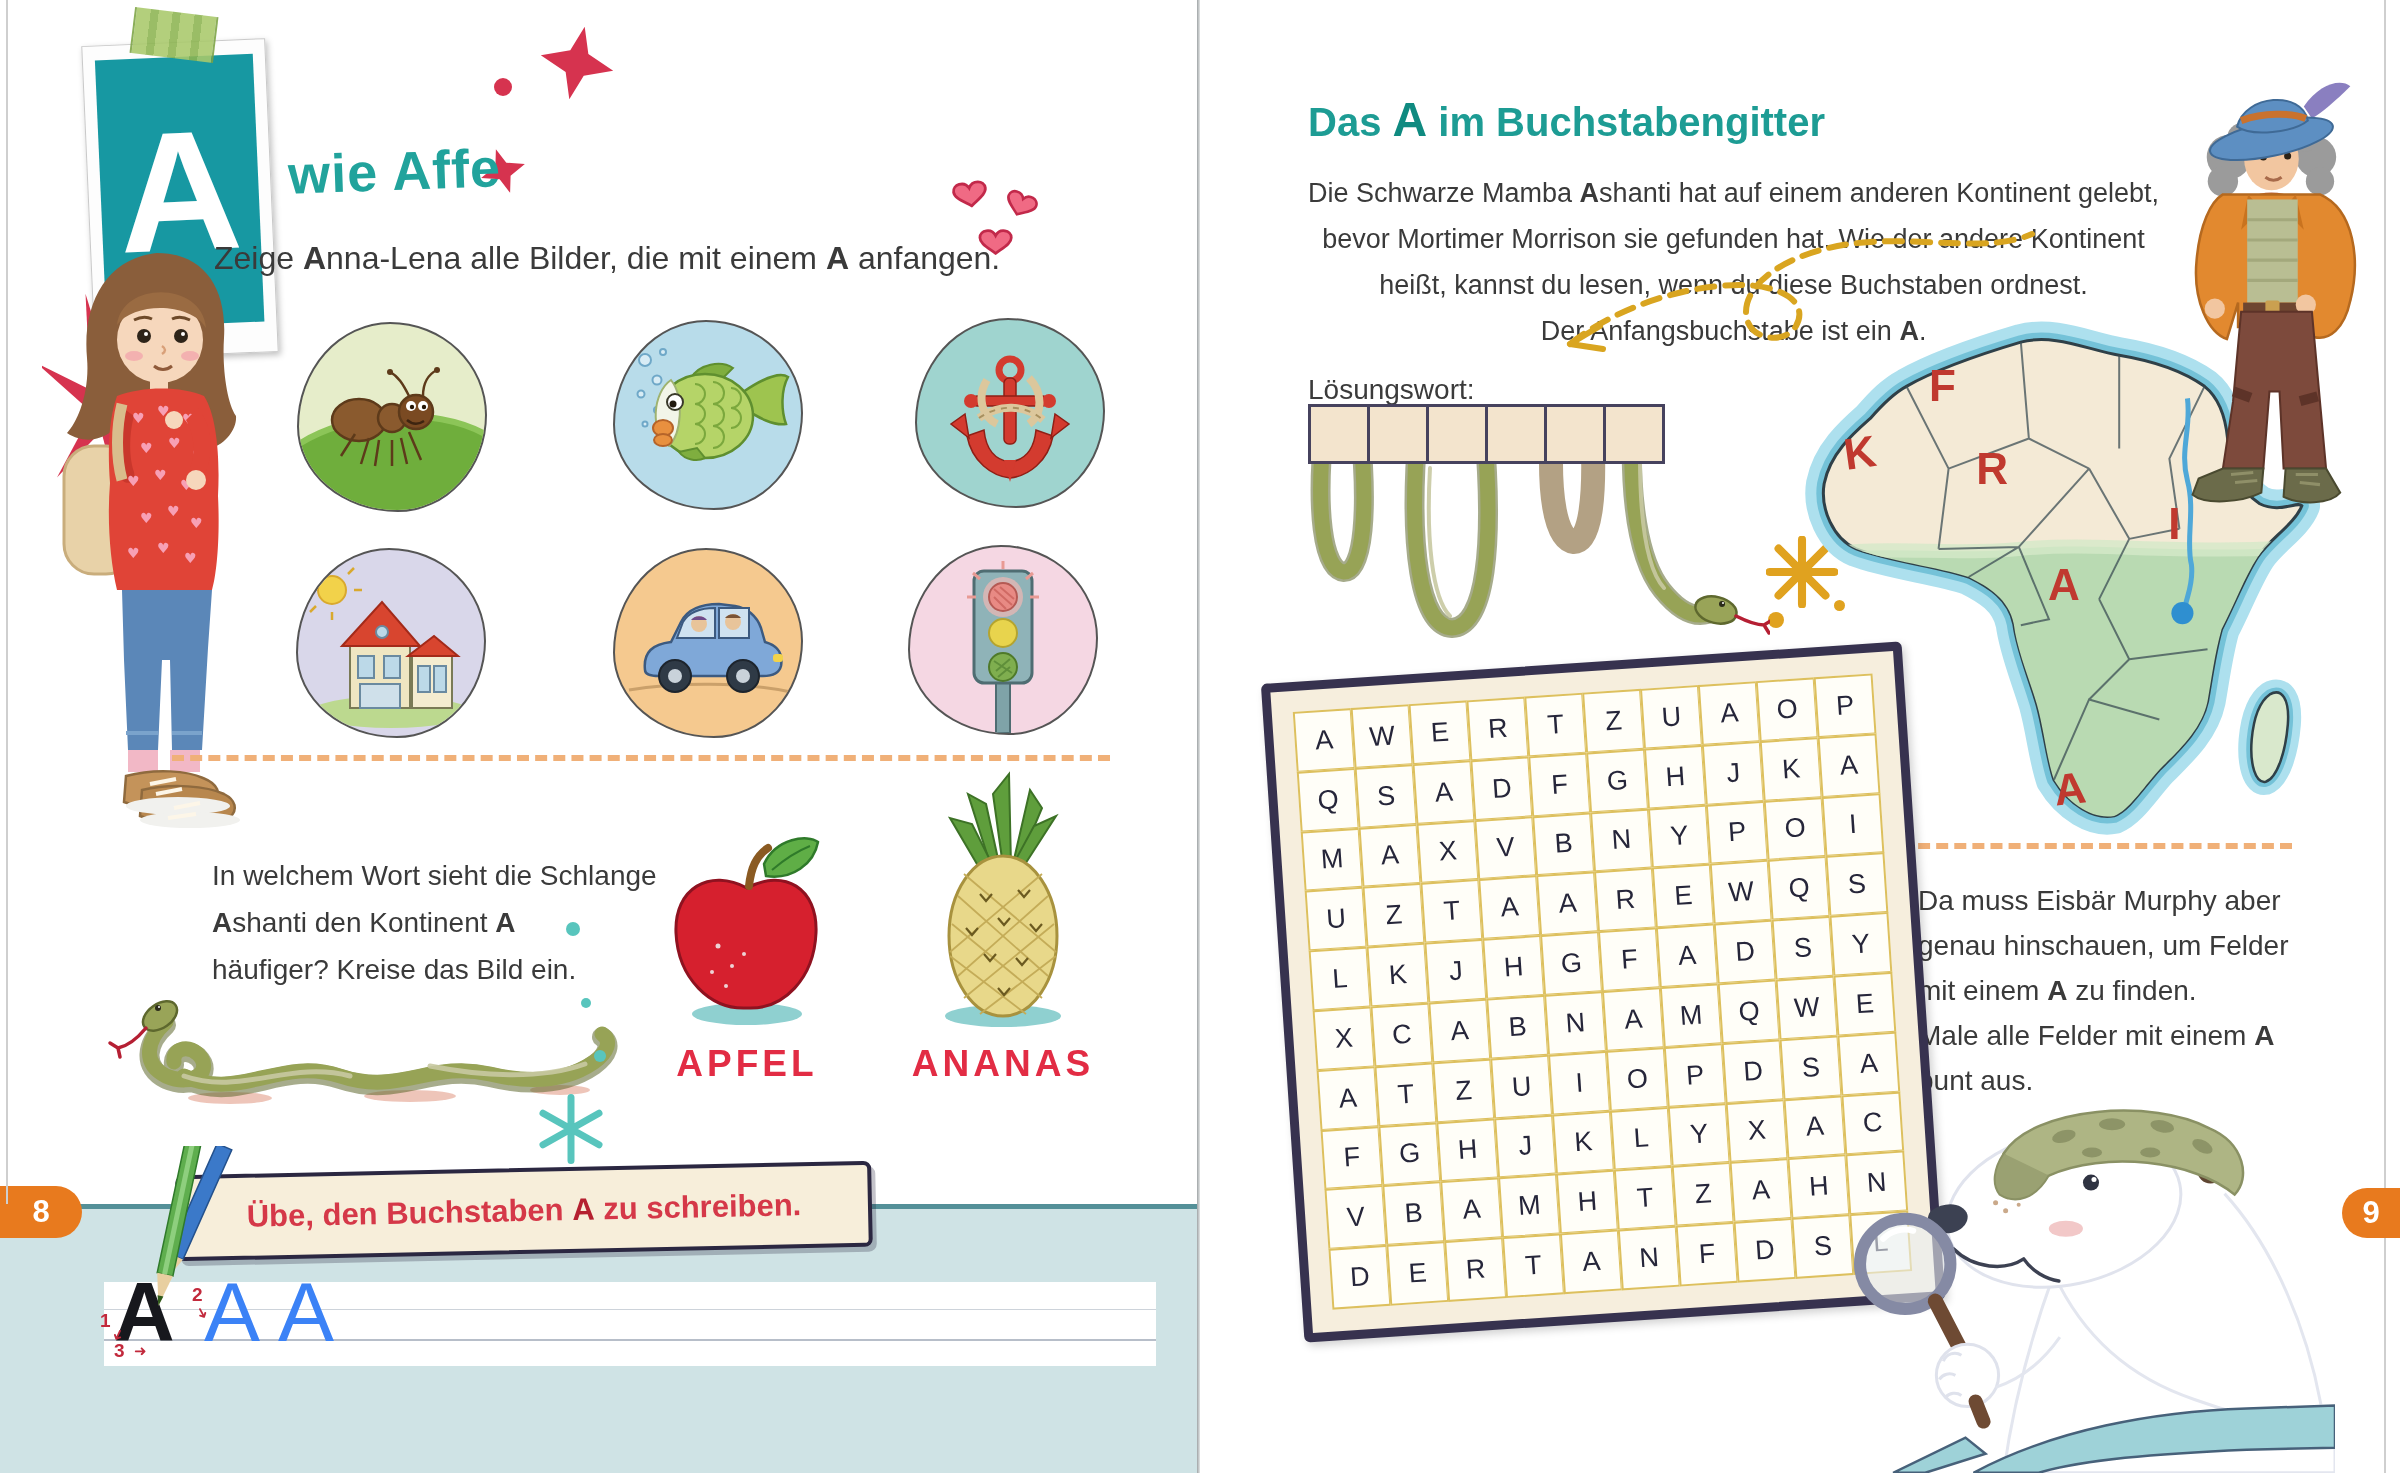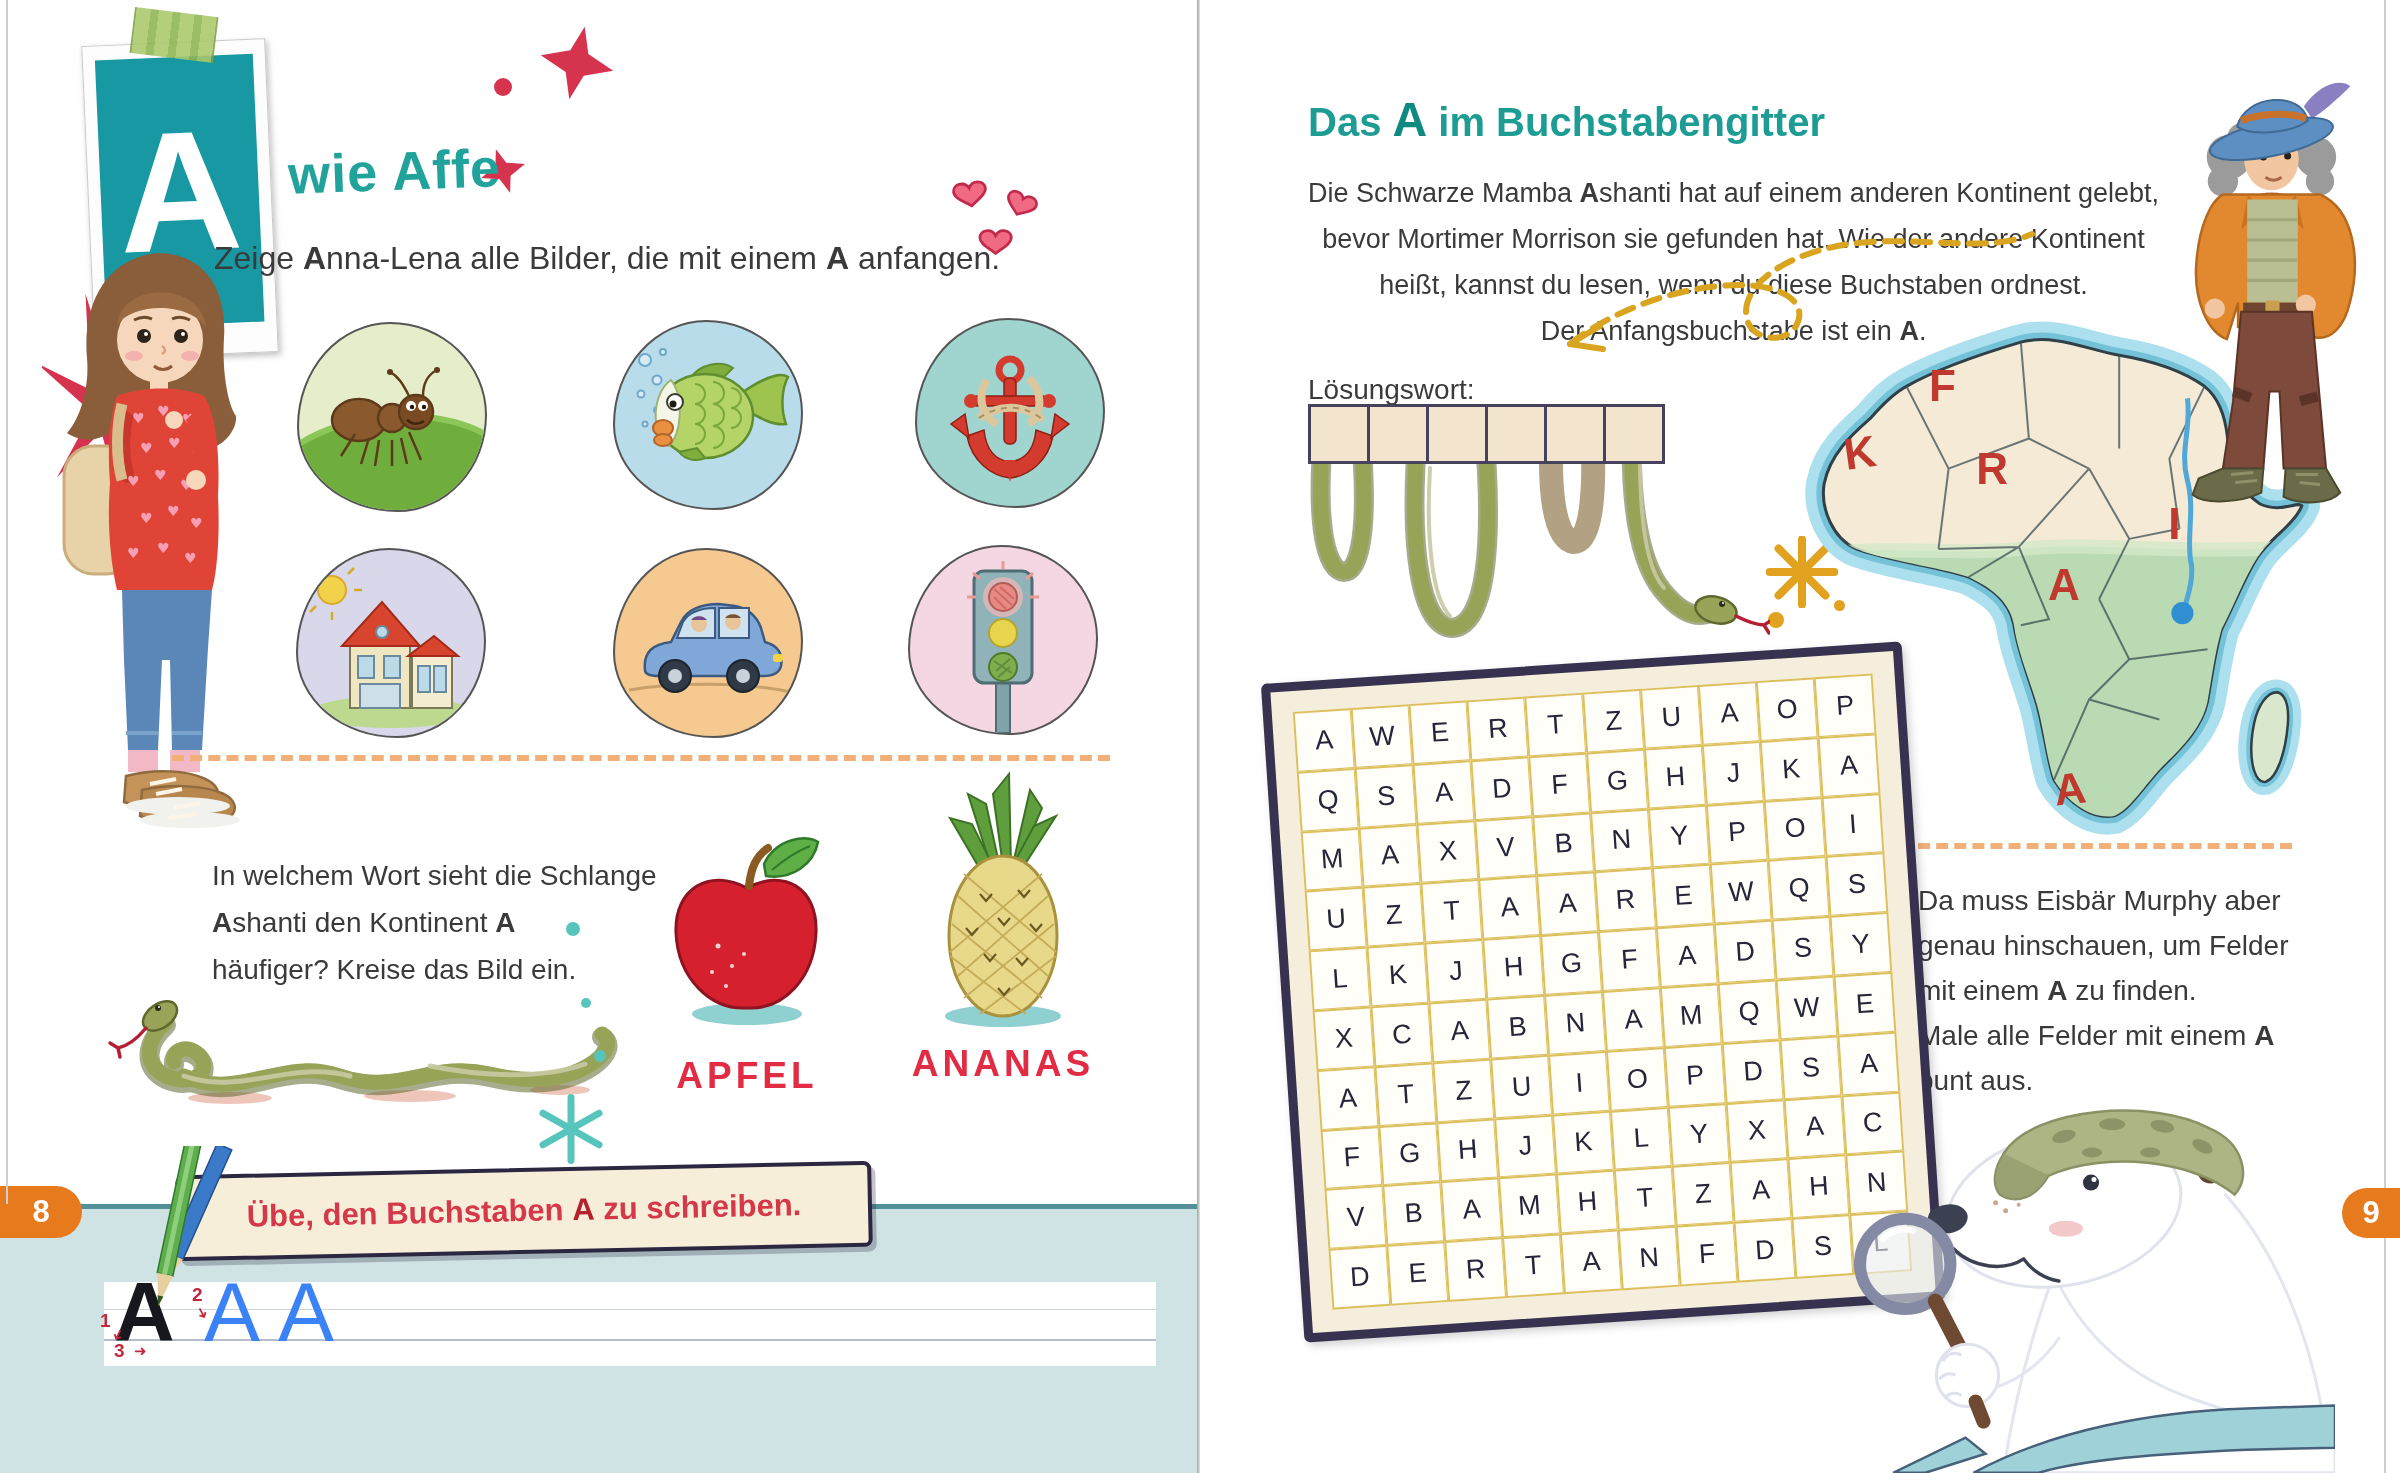--- a/index.html
+++ b/index.html
@@ -331,21 +331,21 @@
         <path d="M112 38 C 124 12 156 8 166 16 C 162 38 140 54 114 50 Z" fill="#5fae46" stroke="#2f7a2a" stroke-width="2.5"></path>
         <path d="M120 44 C 134 32 148 24 158 20" stroke="#2f7a2a" stroke-width="2" fill="none"></path>
         <g fill="#f2f2f2" opacity=".85">
             <circle cx="66" cy="120" r="2.5"></circle>
             <circle cx="80" cy="140" r="2"></circle>
             <circle cx="60" cy="146" r="2"></circle>
             <circle cx="92" cy="128" r="2"></circle>
             <circle cx="74" cy="160" r="2"></circle>
           </g>
       </svg>
-      <div class="fruit-label" style="margin-top:20px;">APFEL</div>
+      <div class="fruit-label" style="margin-top:8px;">APFEL</div>
     </div>
 
     
     <div class="abs" style="left:908px;top:766px;width:190px;height:310px;">
       <svg width="190" height="265" viewBox="0 0 190 265">
         <ellipse cx="95" cy="250" rx="58" ry="11" fill="#8fd0d0"></ellipse>
         <g fill="#5f9e3c" stroke="#3d7226" stroke-width="2">
           <path d="M95 100 L85 28 L101 8 L103 100 Z"></path>
             <path d="M84 104 L60 28 L78 38 L92 102 Z"></path>
           <path d="M104 102 L122 24 L134 42 L108 104 Z"></path>

